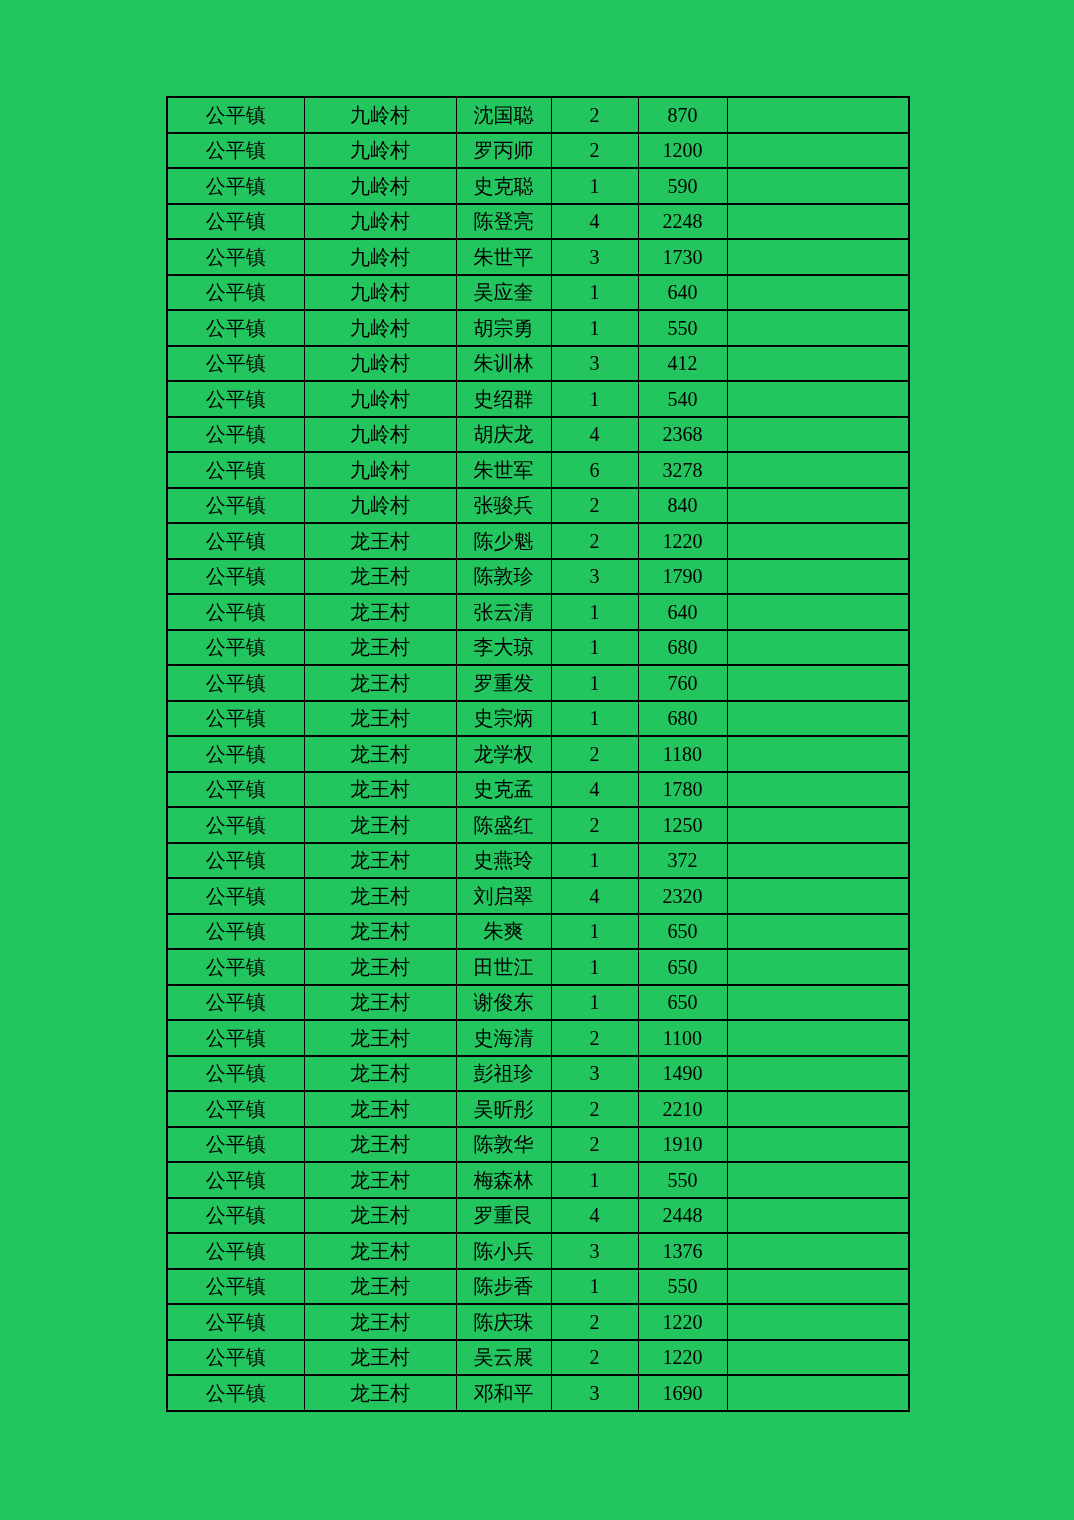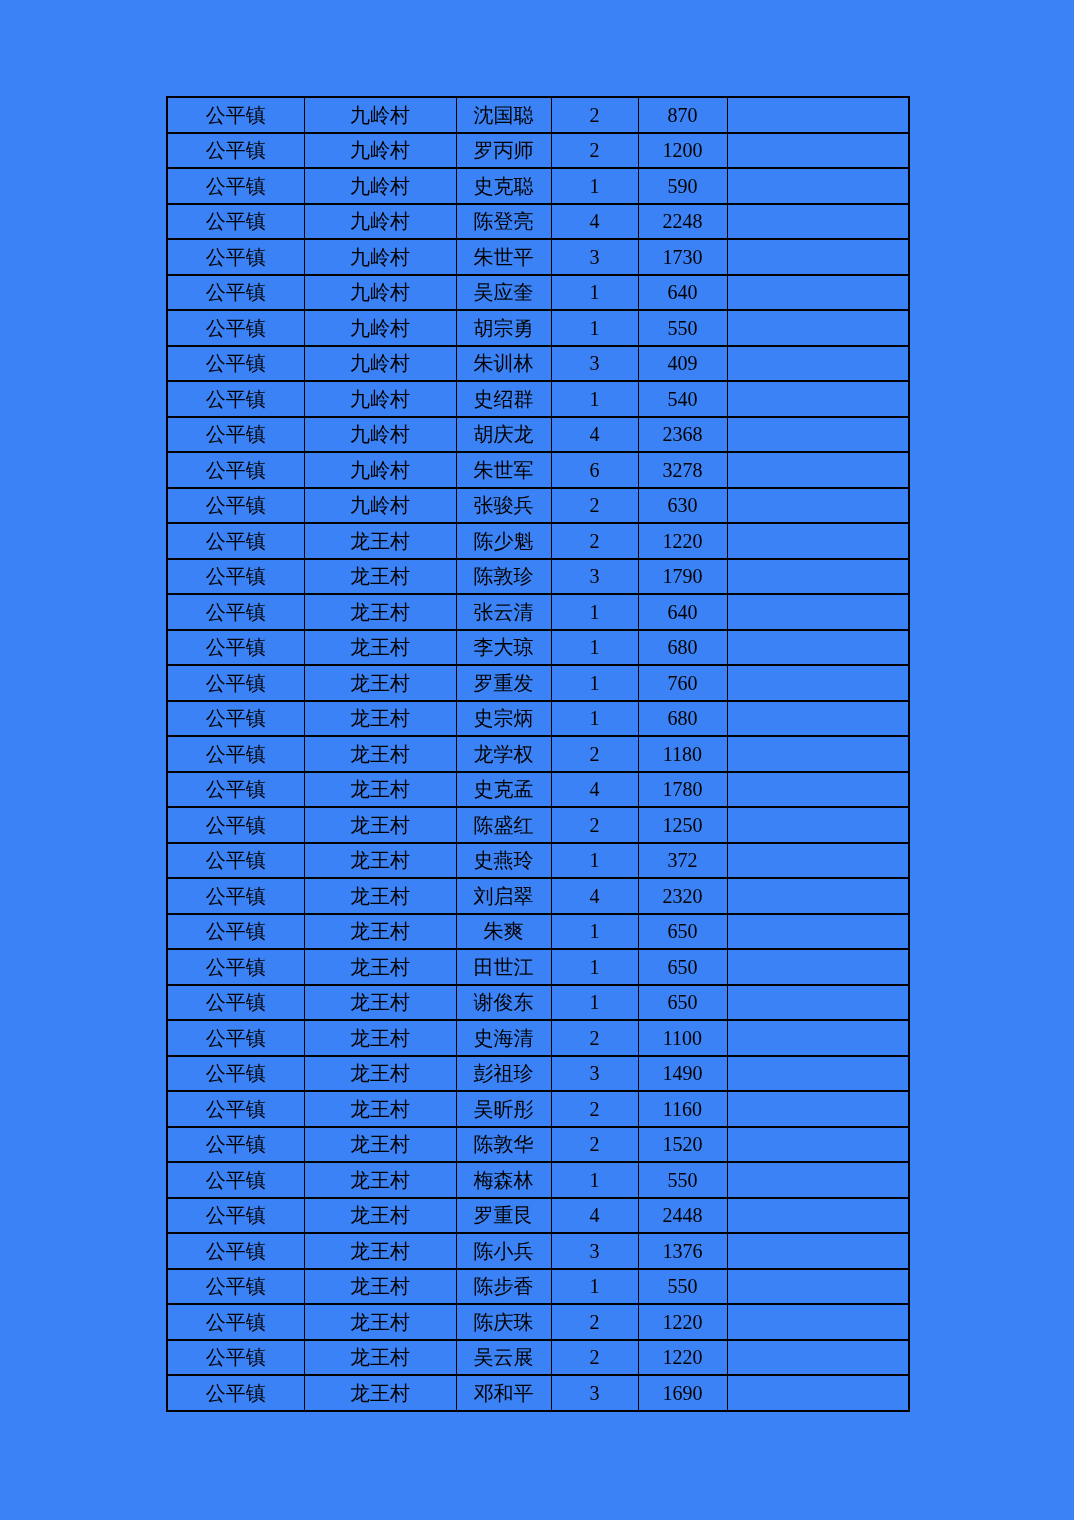--- a/index.html
+++ b/index.html
@@ -13,21 +13,21 @@
     position: relative;
     font-family: "Liberation Serif", "DejaVu Serif", serif;
     color: #000000;
   }
   .page {
     position: absolute;
     left: 0;
     top: 0;
     width: 1074px;
     height: 1520px;
-    background: #3b82f6;
+    background: #22c55e;
     overflow: hidden;
   }
   table.data-table {
     position: absolute;
     left: 166px;
     top: 96px;
     width: 742px;
     border-collapse: collapse;
     table-layout: fixed;
     border: 2px solid #000000;
@@ -122,21 +122,21 @@
           <td>胡宗勇</td>
           <td>1</td>
           <td>550</td>
           <td></td>
         </tr>
         <tr>
           <td>公平镇</td>
           <td>九岭村</td>
           <td>朱训林</td>
           <td>3</td>
-          <td>409</td>
+          <td>412</td>
           <td></td>
         </tr>
         <tr>
           <td>公平镇</td>
           <td>九岭村</td>
           <td>史绍群</td>
           <td>1</td>
           <td>540</td>
           <td></td>
         </tr>
@@ -154,21 +154,21 @@
           <td>朱世军</td>
           <td>6</td>
           <td>3278</td>
           <td></td>
         </tr>
         <tr>
           <td>公平镇</td>
           <td>九岭村</td>
           <td>张骏兵</td>
           <td>2</td>
-          <td>630</td>
+          <td>840</td>
           <td></td>
         </tr>
         <tr>
           <td>公平镇</td>
           <td>龙王村</td>
           <td>陈少魁</td>
           <td>2</td>
           <td>1220</td>
           <td></td>
         </tr>
@@ -290,29 +290,29 @@
           <td>彭祖珍</td>
           <td>3</td>
           <td>1490</td>
           <td></td>
         </tr>
         <tr>
           <td>公平镇</td>
           <td>龙王村</td>
           <td>吴昕彤</td>
           <td>2</td>
-          <td>1160</td>
+          <td>2210</td>
           <td></td>
         </tr>
         <tr>
           <td>公平镇</td>
           <td>龙王村</td>
           <td>陈敦华</td>
           <td>2</td>
-          <td>1520</td>
+          <td>1910</td>
           <td></td>
         </tr>
         <tr>
           <td>公平镇</td>
           <td>龙王村</td>
           <td>梅森林</td>
           <td>1</td>
           <td>550</td>
           <td></td>
         </tr>

